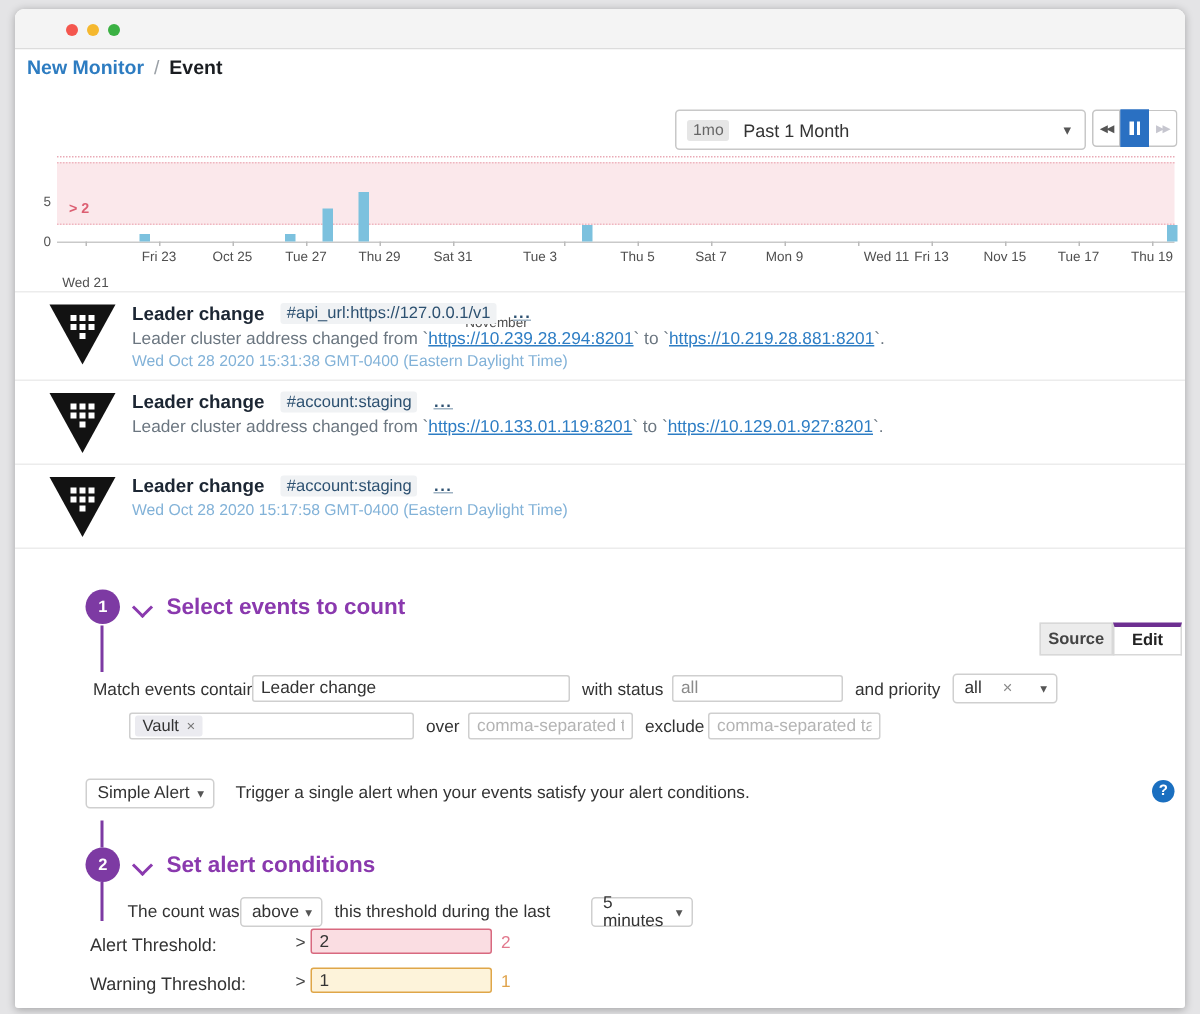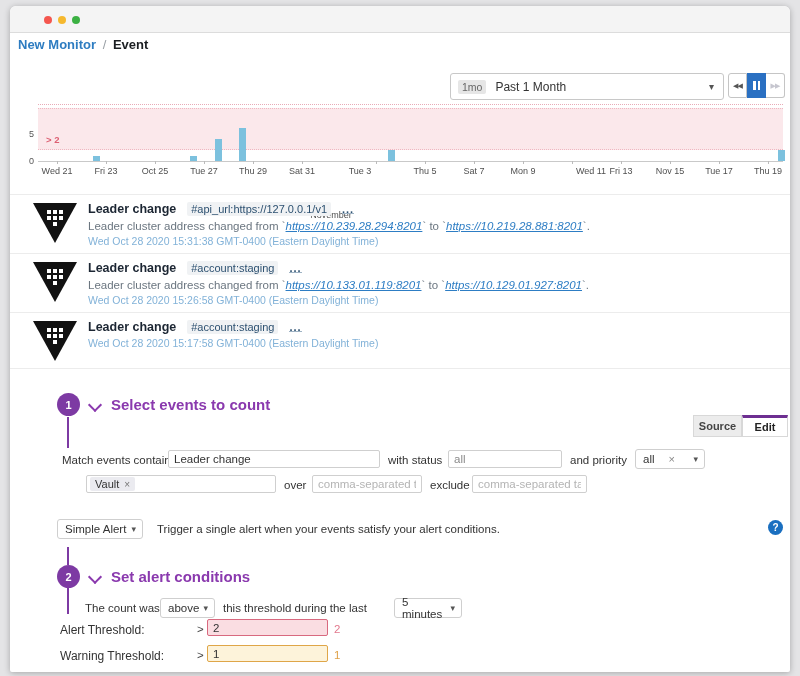--- a/index.html
+++ b/index.html
@@ -48,21 +48,21 @@
   .event-row{position:relative;display:flex;padding:6px 0 6px 22px;border-top:1px solid #ececec;min-height:48px;box-sizing:border-box;}
   .events .event-row:last-child{border-bottom:1px solid #ececec;}
   .vault-logo{width:46px;height:42px;flex:0 0 46px;margin-top:1px;}
   .event-body{margin-left:10px;padding-top:1px;}
   .event-head{display:flex;align-items:center;gap:11px;}
   .event-title{font-size:12.5px;font-weight:700;color:#1c2633;}
   .event-tag{font-size:11px;color:#2c5070;background:#f0f2f4;padding:1px 4px;border-radius:2px;cursor:pointer;}
   .event-more{font-size:11px;font-weight:700;color:#2c5070;letter-spacing:1px;border-bottom:1px solid #9fb3c4;line-height:8px;cursor:pointer;}
   .event-desc{margin-top:4px;font-size:11.5px;color:#37424d;}
   .event-desc .tick{color:#6b7680;}
-  .elink{color:#2d7dc4;text-decoration:underline;cursor:pointer;font-style:italic;}
+  .elink{color:#2d7dc4;text-decoration:underline;cursor:pointer;}
   .event-time{margin-top:3px;font-size:10.5px;color:#82b2d8;}
 
   
   .sec-circle{position:absolute;width:23px;height:23px;border-radius:50%;background:#7d3aa3;color:#fff;font-size:11px;font-weight:700;display:flex;align-items:center;justify-content:center;}
   .sec-title{position:absolute;font-size:15px;font-weight:700;color:#8a39ae;}
   .chev{position:absolute;width:8px;height:8px;border-left:2px solid #8a39ae;border-bottom:2px solid #8a39ae;transform:rotate(-45deg);}
   .connector{position:absolute;left:57px;width:2px;background:#7d3aa3;}
 
   .tab{position:absolute;top:409px;height:22px;box-sizing:border-box;display:flex;align-items:center;justify-content:center;font-size:11px;font-weight:700;cursor:pointer;}
   .tab.source{left:683px;width:49px;background:#ececec;border:1px solid #d8d8d8;color:#444;}
@@ -136,21 +136,21 @@
         <div class="bar" style="left: 152px; width: 7px; height: 5.5px; background: rgb(124, 193, 222);"></div>
         <div class="bar" style="left: 177px; width: 7px; height: 22px; background: rgb(124, 193, 222);"></div>
         <div class="bar" style="left: 201px; width: 7px; height: 33px; background: rgb(124, 193, 222);"></div>
         <div class="bar" style="left: 350px; width: 7px; height: 11px; background: rgb(124, 193, 222);"></div>
         <div class="bar" style="left: 740px; width: 7px; height: 11px; background: rgb(124, 193, 222);"></div>
       </div>
       <div class="ylab" style="left: 2px; top: 26.5px;">5</div>
       <div class="ylab" style="left: 2px; top: 54px;">0</div>
       <div class="xaxis">
         <div class="xtickmark" style="left: 19px;"></div>
-        <div class="xticklab" style="left: 19px;">Wed 21</div>
+        <div class="xticklab" style="left: 19px; margin-top: 17px;">Wed 21</div>
         <div class="xtickmark" style="left: 68px;"></div>
         <div class="xticklab" style="left: 68px;">Fri 23</div>
         <div class="xtickmark" style="left: 117px;"></div>
         <div class="xticklab" style="left: 117px;">Oct 25</div>
         <div class="xtickmark" style="left: 166px;"></div>
         <div class="xticklab" style="left: 166px;">Tue 27</div>
         <div class="xtickmark" style="left: 215px;"></div>
         <div class="xticklab" style="left: 215px;">Thu 29</div>
         <div class="xtickmark" style="left: 264px;"></div>
         <div class="xticklab" style="left: 264px;">Sat 31</div>
@@ -209,21 +209,20 @@
             <rect x="27" y="14" width="4" height="4" fill="#fff"></rect>
             <rect x="21" y="20" width="4" height="4" fill="#fff"></rect>
           </svg></div>
         <div class="event-body">
           <div class="event-head">
             <span class="event-title">Leader change</span>
             <span class="event-tag">#account:staging</span>
             <span class="event-more">...</span>
           </div>
           <div class="event-desc"><span class="tick">Leader cluster address changed from `</span><a class="elink">https://10.133.01.119:8201</a><span class="tick">` to `</span><a class="elink">https://10.129.01.927:8201</a><span class="tick">`.</span></div>
-          <div class="event-time">Wed Oct 28 2020 15:26:58 GMT-0400 (Eastern Daylight Time)</div>
         </div>
       </div>
       <div class="event-row">
         <div class="vault-logo"><svg width="46" height="42" viewBox="0 0 46 42" xmlns="http://www.w3.org/2000/svg">
             <path d="M1 1 H45 L23 41 Z" fill="#121212"></path>
             <rect x="15" y="8" width="4" height="4" fill="#fff"></rect>
             <rect x="21" y="8" width="4" height="4" fill="#fff"></rect>
             <rect x="27" y="8" width="4" height="4" fill="#fff"></rect>
             <rect x="15" y="14" width="4" height="4" fill="#fff"></rect>
             <rect x="21" y="14" width="4" height="4" fill="#fff"></rect>

